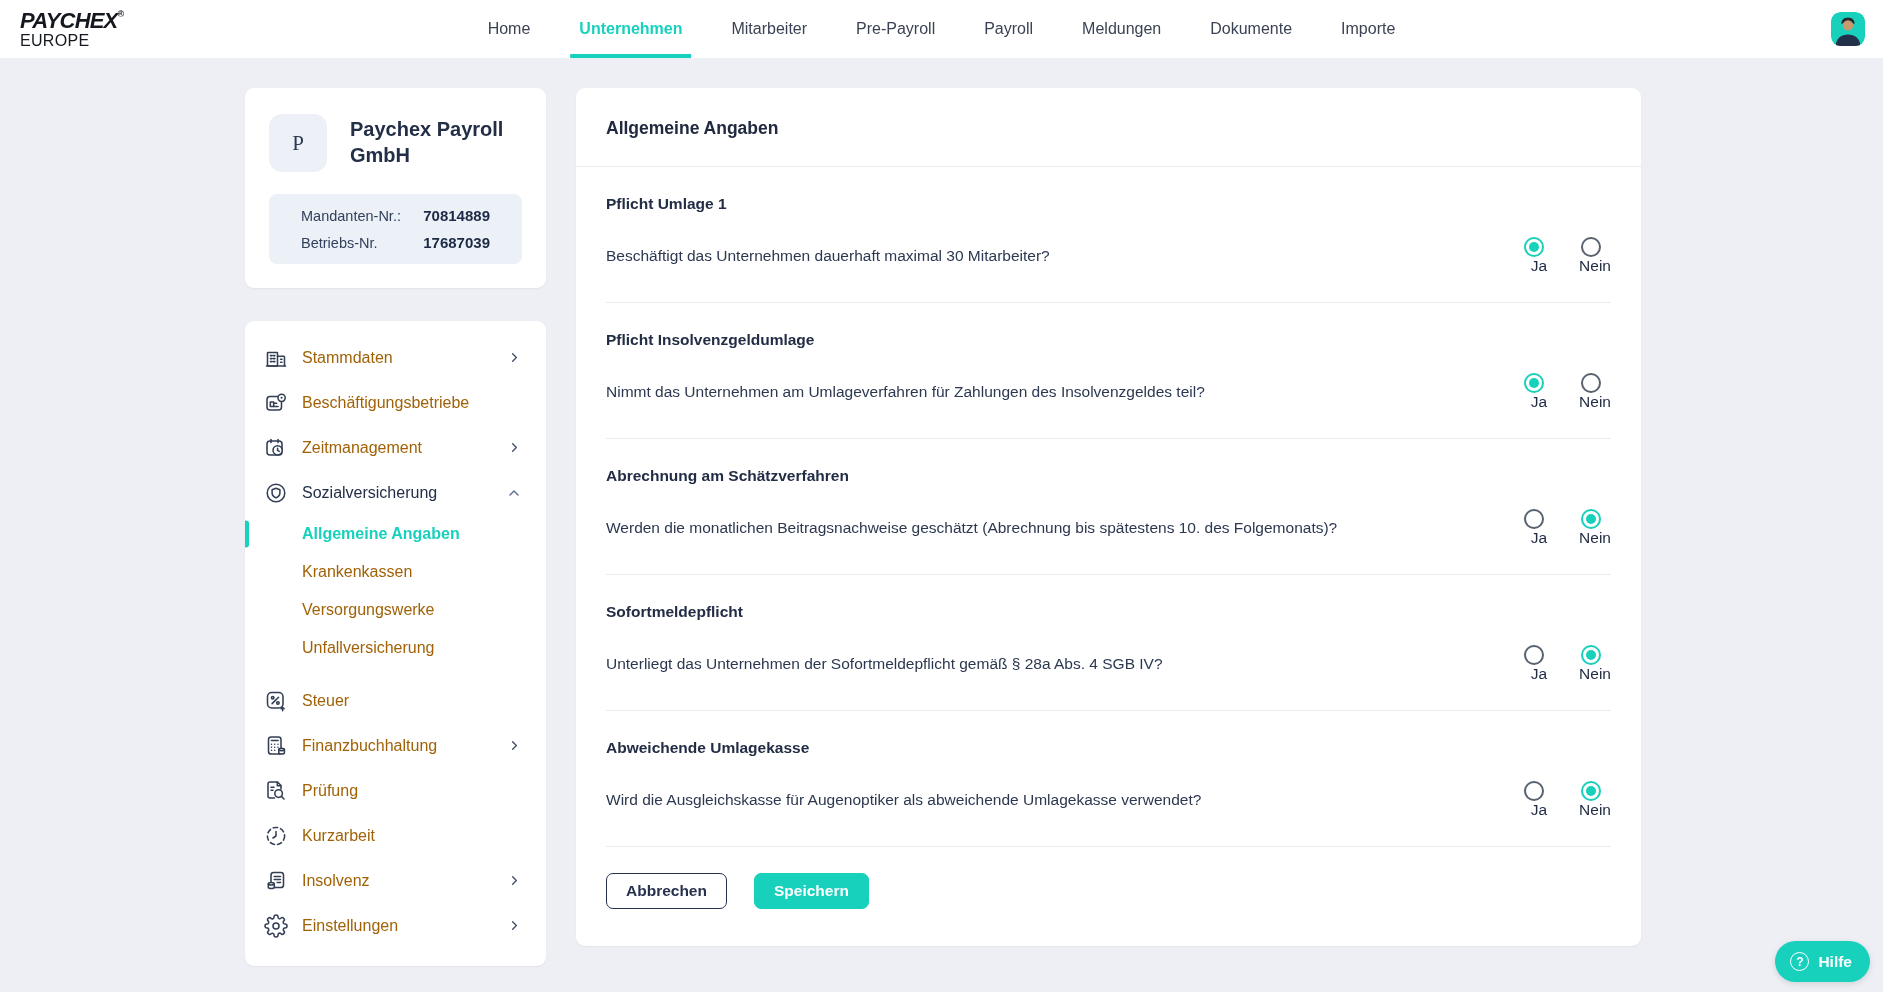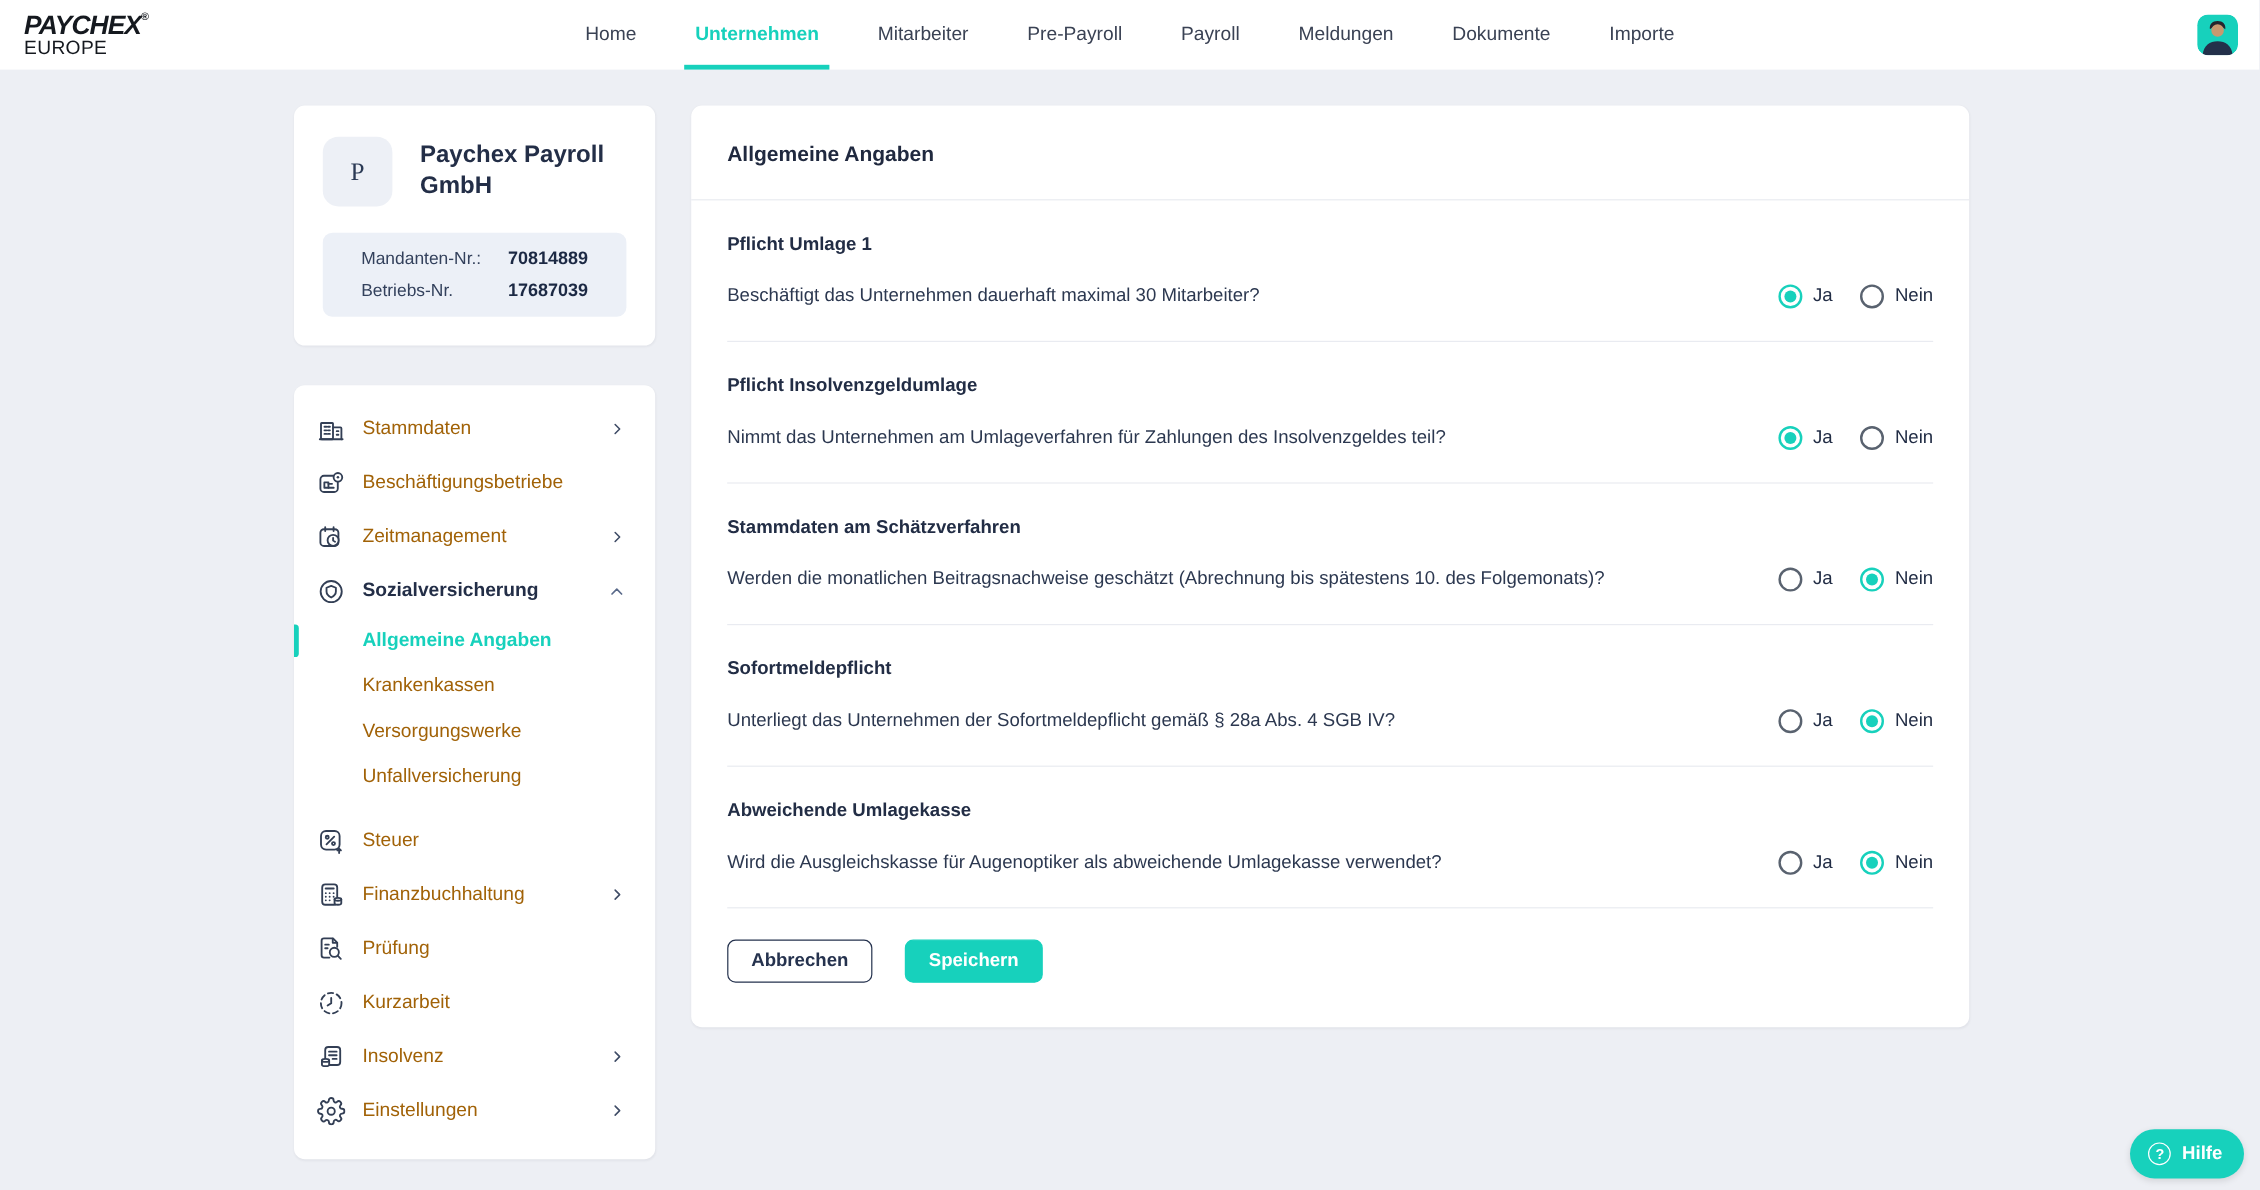--- a/index.html
+++ b/index.html
@@ -34,39 +34,39 @@
   .info-row + .info-row{margin-top:10px;}
   .info-label{font-size:14.5px;color:#33415c;}
   .info-value{font-size:15px;font-weight:700;color:#1c2944;}
 
   
   .nav-card{margin-top:33px;padding:14px 0 18px;}
   .side-item{position:relative;display:flex;align-items:center;height:45px;padding:0 24px 0 19px;cursor:pointer;}
   .side-item .icon{width:24px;height:24px;flex:none;display:flex;align-items:center;justify-content:center;}
   .side-item .icon svg{stroke:#333f55;}
   .side-label{margin-left:14px;font-size:16px;color:#a16207;white-space:nowrap;}
-  .side-item.bold .side-label{font-weight:700;color:#232e47;}
+  .side-item.bold .side-label{font-weight:400;color:#232e47;}
   .side-item .chev{margin-left:auto;display:flex;align-items:center;}
   .side-item.sub{height:38px;padding-left:57px;}
   .side-item.sub .side-label{margin-left:0;}
   .side-item.sub.active .side-label{color:var(--accent);font-weight:700;}
   .side-item.sub.active::before{content:"";position:absolute;left:0;top:50%;transform:translateY(-50%);width:4px;height:27px;background:var(--accent);border-radius:0 3px 3px 0;}
   .side-item.gap-after{margin-bottom:11px;}
 
   
   .main-card{width:1065px;margin-left:30px;flex:none;}
   .main-title{padding:30px 30px 27px;font-size:17.5px;font-weight:700;color:#20293f;border-bottom:1px solid #e9ebf1;}
   .q-wrap{padding:0 30px;}
   .q-block{padding:28px 0 27px;border-bottom:1px solid #e9ebf1;}
   .q-block:last-of-type{border-bottom:none;padding-bottom:10px;}
   .q-title{font-size:15.5px;font-weight:700;color:#222d45;}
   .q-row{margin-top:24px;display:flex;align-items:center;justify-content:space-between;}
   .q-text{font-size:15.5px;color:#2c3850;}
   .radio-group{display:flex;align-items:center;gap:23px;flex:none;margin-left:30px;}
-  .radio{display:flex;align-items:center;cursor:pointer;}
+  .radio{display:flex;align-items:center;cursor:pointer;flex-direction:column;}
   .radio-circle{width:20px;height:20px;border-radius:50%;border:2px solid #59626f;background:#fff;display:flex;align-items:center;justify-content:center;}
   .radio-circle.selected{border-color:var(--accent);}
   .radio-circle.selected::after{content:"";width:10px;height:10px;border-radius:50%;background:var(--accent);}
   .radio-label{margin-left:9px;font-size:15.5px;color:#222d45;}
   .btn-row{display:flex;gap:27px;padding:26px 0 37px;}
   .btn{height:36px;border-radius:7px;font-size:15.5px;font-weight:700;display:flex;align-items:center;justify-content:center;cursor:pointer;padding:0 19px;min-width:113px;}
   .btn-cancel{background:#fff;border:1.5px solid #25324e;color:#25324e;}
   .btn-save{background:var(--accent);border:1.5px solid var(--accent);color:#fff;}
 
   
@@ -326,21 +326,21 @@
                   <span class="radio-label">Ja</span>
                 </label>
                 <label class="radio">
                   <span class="radio-circle"></span>
                   <span class="radio-label">Nein</span>
                 </label>
               </div>
             </div>
           </div>
           <div class="q-block">
-            <div class="q-title">Stammdaten am Schätzverfahren</div>
+            <div class="q-title">Abrechnung am Schätzverfahren</div>
             <div class="q-row">
               <span class="q-text">Werden die monatlichen Beitragsnachweise geschätzt (Abrechnung bis spätestens 10. des Folgemonats)?</span>
               <div class="radio-group">
                 <label class="radio">
                   <span class="radio-circle"></span>
                   <span class="radio-label">Ja</span>
                 </label>
                 <label class="radio">
                   <span class="radio-circle selected"></span>
                   <span class="radio-label">Nein</span>

